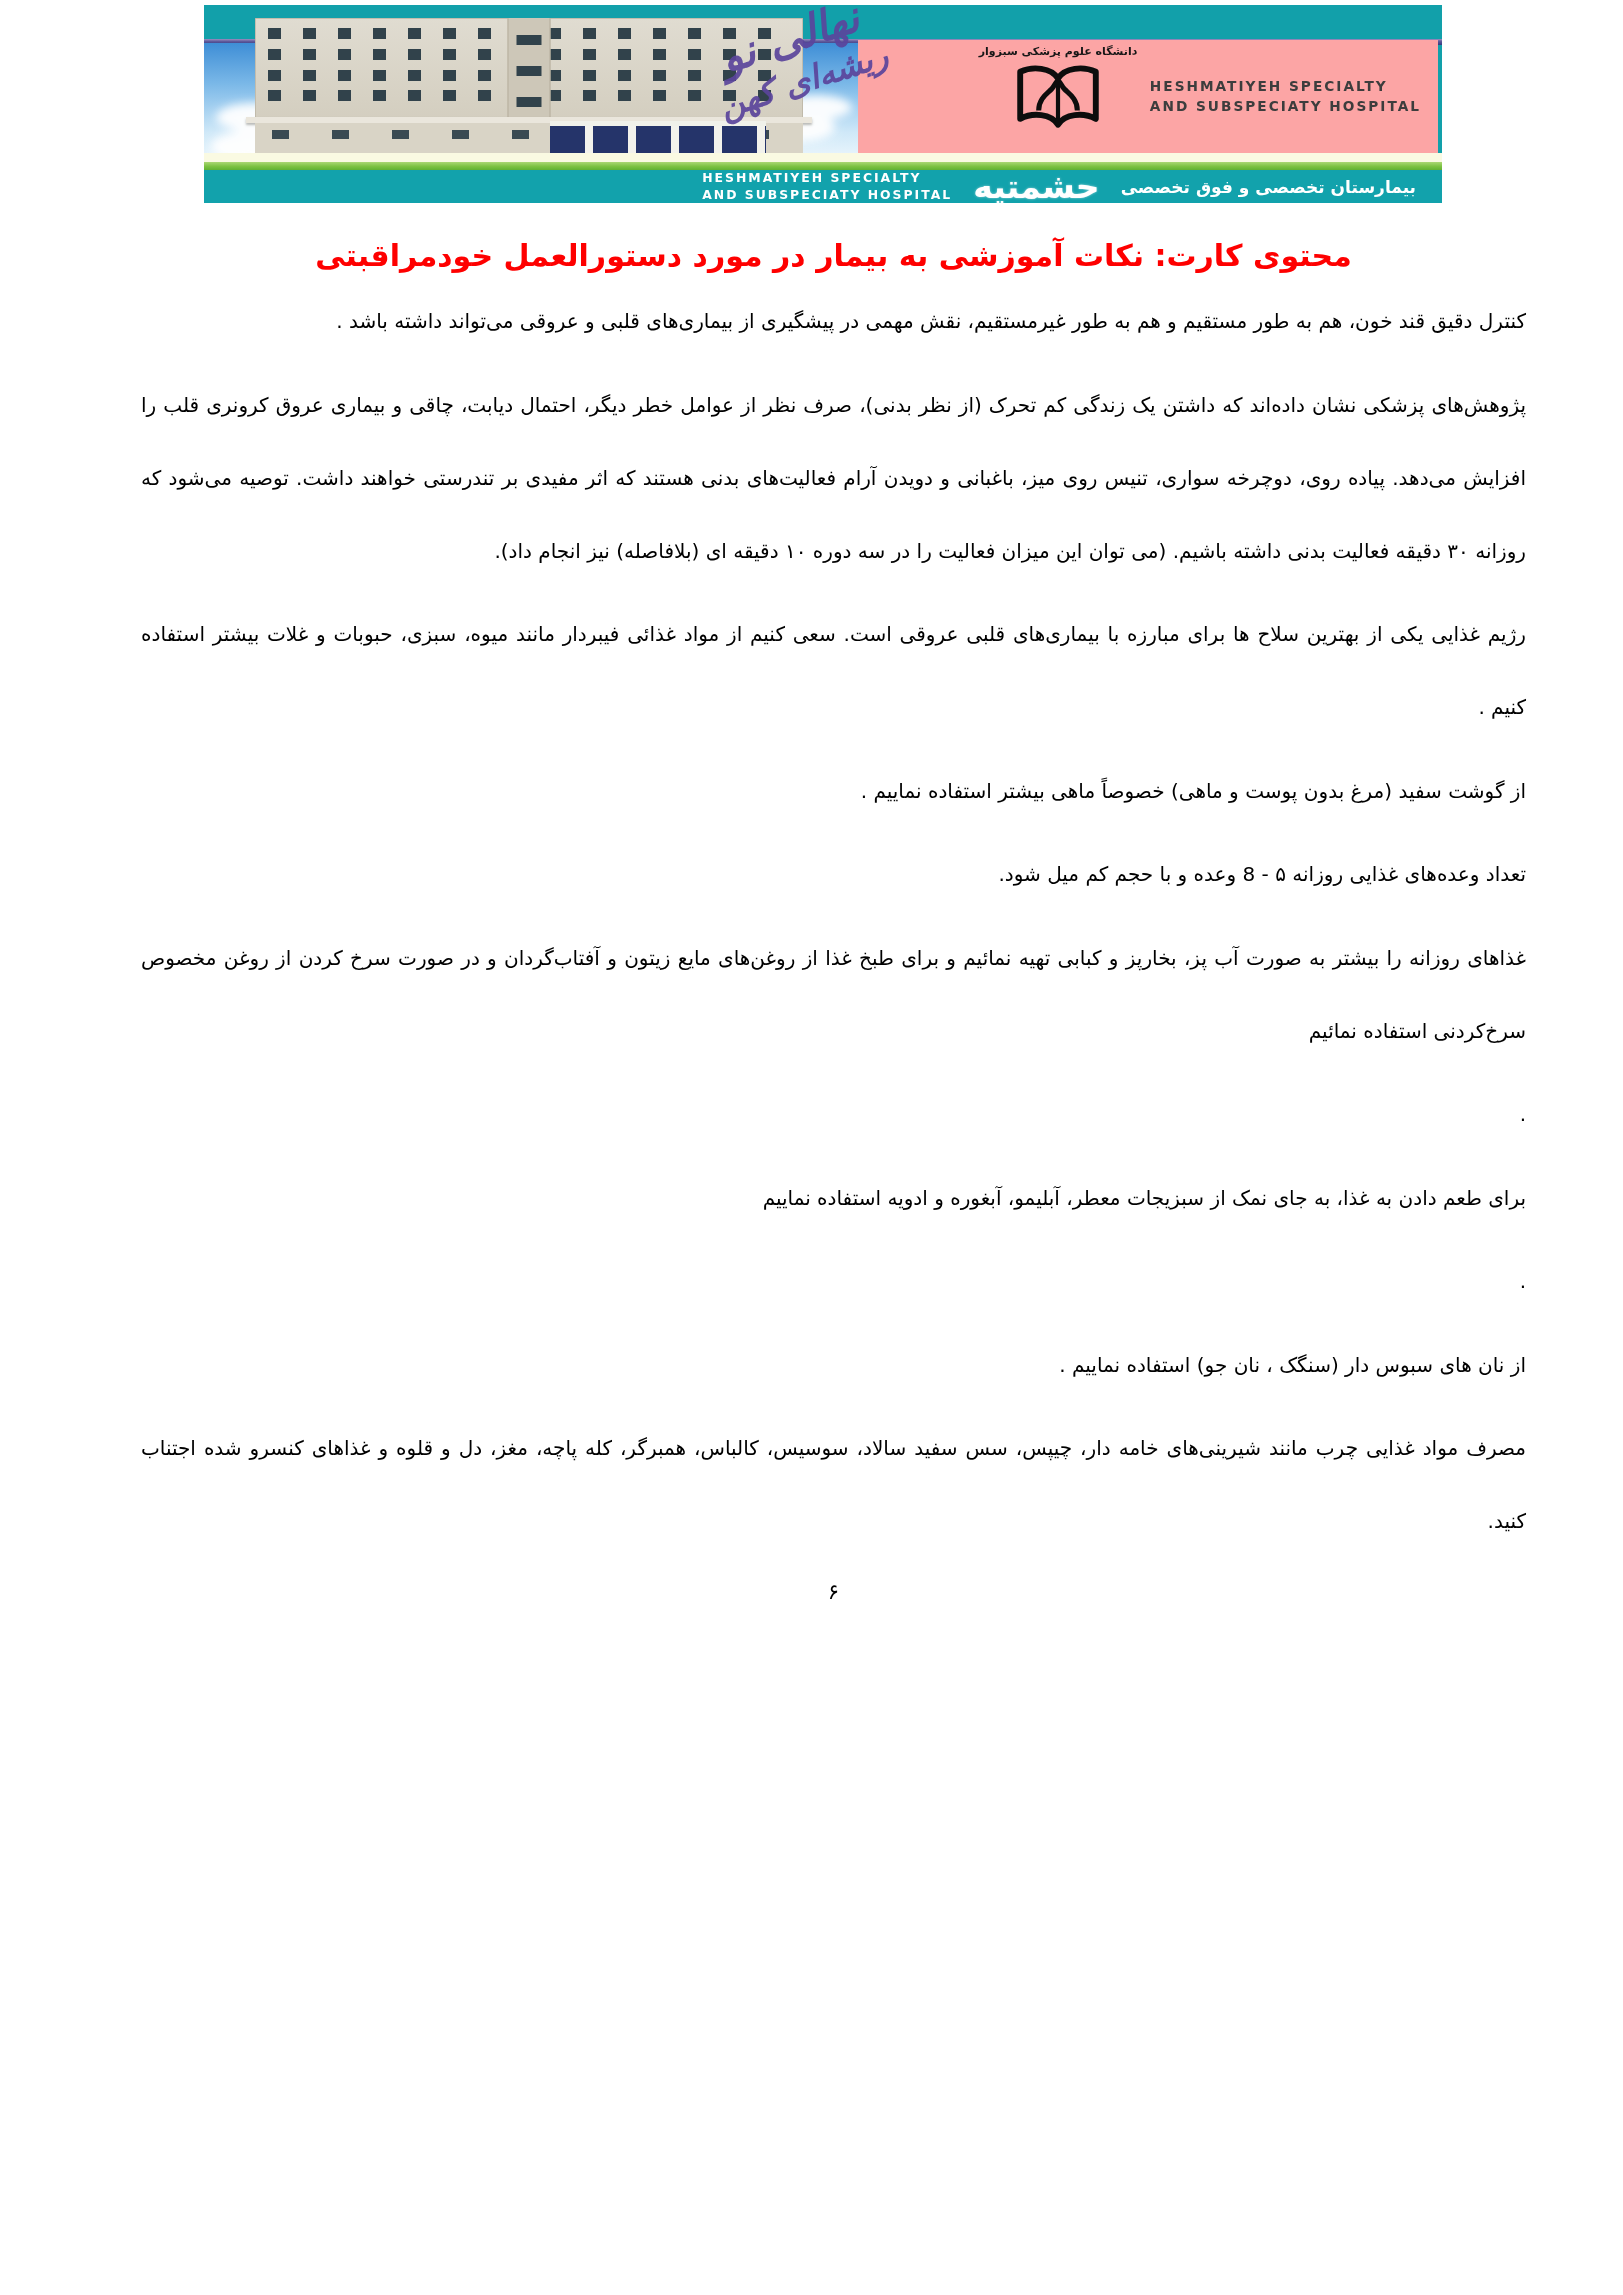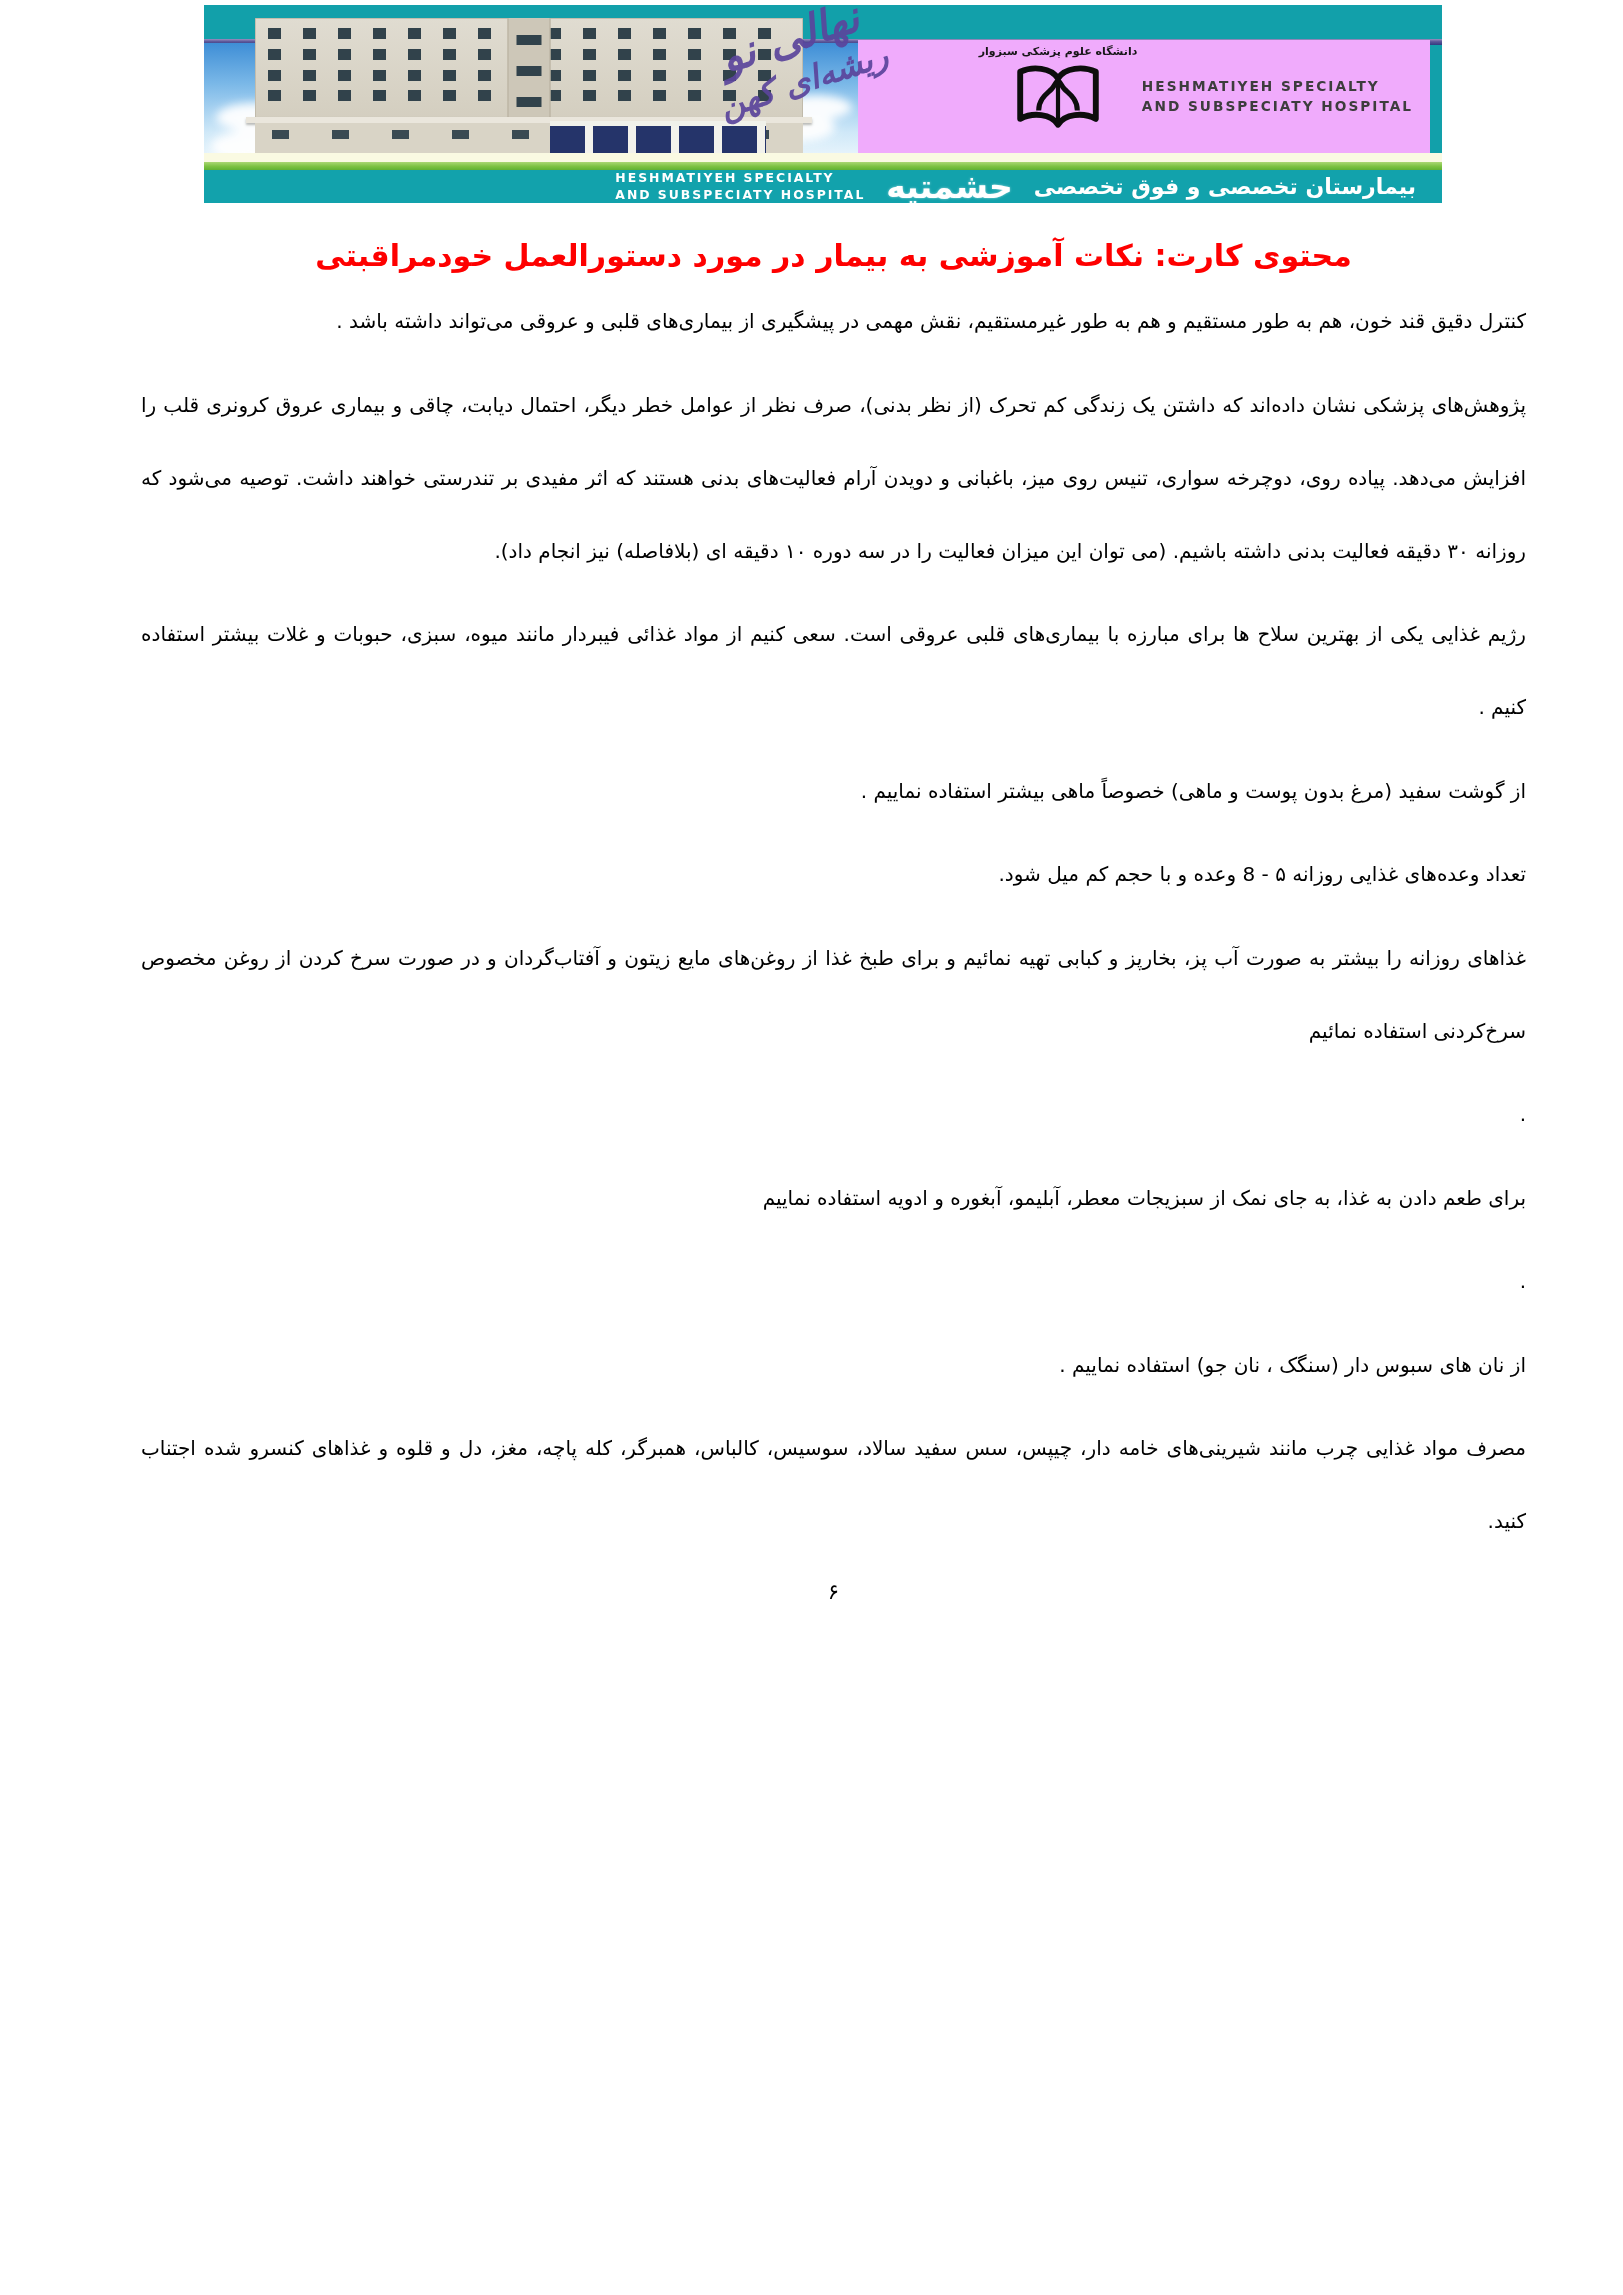--- a/index.html
+++ b/index.html
@@ -38,38 +38,38 @@
             background:repeating-linear-gradient(90deg,#25346a 0 35px,#f2f2ec 35px 43px);}
   .grass{position:absolute;left:0;bottom:0;width:100%;height:8.5px;
          background:linear-gradient(90deg,#4d9a45,#8ec64f 55%,#5fae49);}
   
   .calligraphy{position:absolute;left:498px;top:6.5px;width:216px;height:177px;z-index:3;
                transform:rotate(-18deg);color:#5b459c;font-style:italic;font-weight:bold;
                text-align:center;direction:rtl;opacity:.92;}
   .calligraphy .l1{font-size:43px;line-height:1.05;display:block;}
   .calligraphy .l2{font-size:33px;line-height:1.1;display:block;margin-top:5.2px;}
   
-  .white-panel{position:absolute;left:654px;top:35px;right:12px;height:114px;
-               background:#f0abfc;z-index:2;}
+  .white-panel{position:absolute;left:654px;top:35px;right:4px;height:114px;
+               background:#fca5a5;z-index:2;}
   .uni-block{position:absolute;left:118px;top:5.2px;width:164px;text-align:center;}
   .uni-name{font-size:11px;font-weight:bold;color:#161616;direction:rtl;}
   .book-svg{width:114px;height:84px;margin-top:1.3px;}
   .en-name{position:absolute;right:17px;top:37px;text-align:left;color:#3d3d3d;
            font-weight:bold;font-size:13.7px;letter-spacing:2px;line-height:1.45;}
   
   .cream-stripe{position:absolute;left:0;top:148px;width:100%;height:8.5px;background:#fafae2;z-index:3;}
   .green-stripe{position:absolute;left:0;top:157px;width:100%;height:7.9px;z-index:4;
                 background:linear-gradient(180deg,#abd773 0%,#7cc242 55%,#61b133 100%);}
   .teal-bar{position:absolute;left:0;top:165px;width:100%;height:33px;background:#12a2ac;z-index:4;
             display:flex;align-items:center;justify-content:flex-end;gap:21px;
             padding-right:26px;box-sizing:border-box;}
   .bar-en{color:#fff;font-size:12.4px;letter-spacing:2px;font-weight:bold;line-height:1.35;text-align:left;}
   .bar-fa-big{color:#fff;font-size:33px;font-weight:bold;direction:rtl;line-height:1;
               text-shadow:0 0 2.6px rgba(255,255,255,.55);}
-  .bar-fa-type{color:#fff;font-size:22px;font-weight:bold;direction:rtl;}
+  .bar-fa-type{color:#fff;font-size:17px;font-weight:bold;direction:rtl;}
 
   
   .content{direction:rtl;text-align:justify;padding:0 97px 0 141px;color:#000;}
   .doc-title{margin:34px 0 0 0;text-align:center;color:#fe0000;font-size:30px;
              font-weight:bold;line-height:1.25;}
   .doc-code{margin:29px 0 52px 0;text-align:center;font-size:19.6px;color:#000;font-weight:normal;}
   p.para{margin:10.5px 0 0 0;font-size:20px;line-height:73px;}
   h2.sec-heading{margin:13px 131px 36px 0;color:#fe0000;font-size:26px;font-weight:bold;
                  line-height:73px;text-align:right;}
   h2.sec-heading .num{margin-left:26px;}

